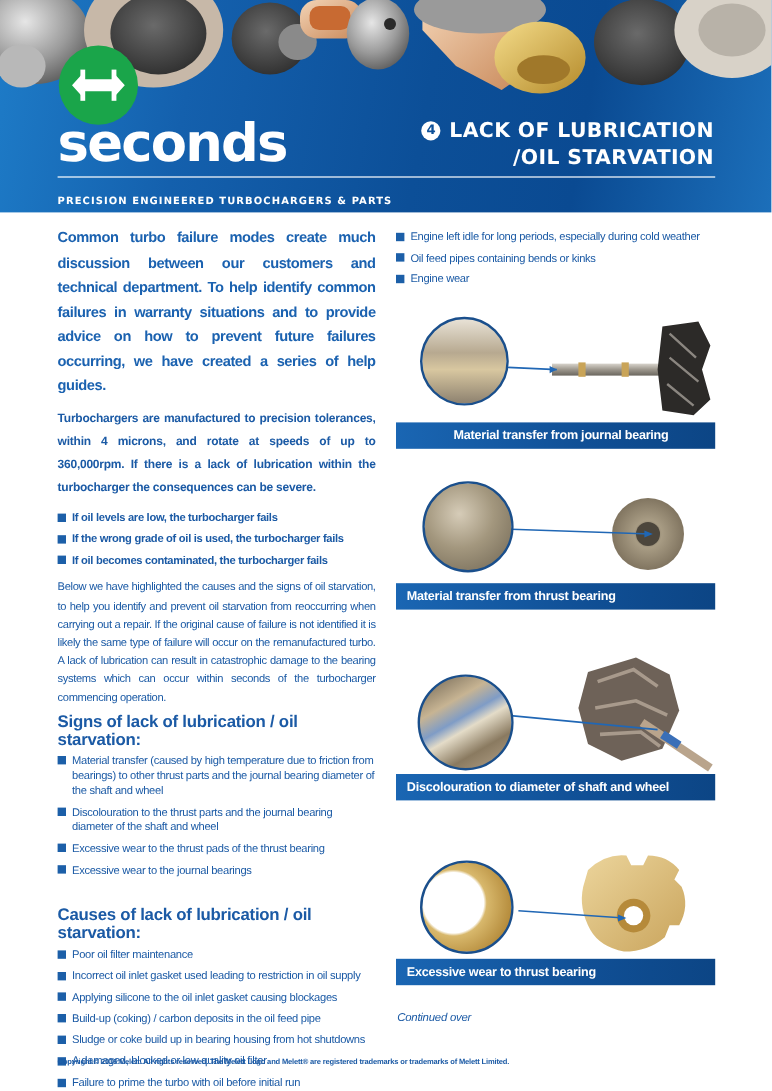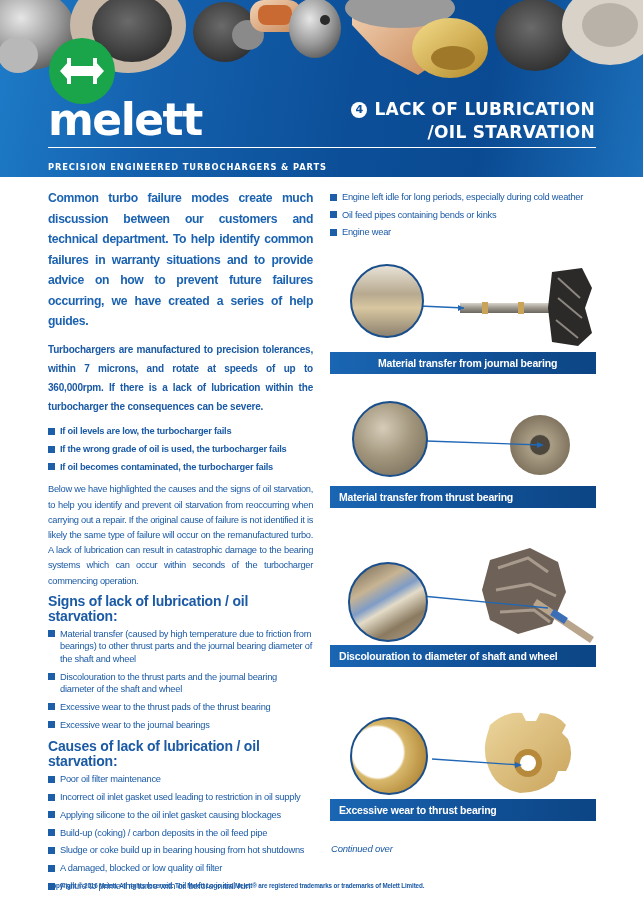--- a/index.html
+++ b/index.html
@@ -63,21 +63,21 @@
   ul.bold li { font-weight: bold; }
   .ul-lead { margin-top: 9px; }
   .body-para {
     margin-top: 9px; font-size: 9.3px; line-height: 15.2px; color: #1b5aa5;
     text-align: justify; letter-spacing: -0.3px;
   }
   .sub-heading {
     margin-top: 5px; font-size: 14px; font-weight: bold; line-height: 15px; color: #1b5aa5;
     letter-spacing: -0.2px; margin-bottom: 4px;
   }
-  .sub-heading.second { margin-top: 8px; }
+  .sub-heading.second { margin-top: 24px; }
 
   
   .right-col { position: absolute; left: 330px; top: 191px; width: 266px; }
   .right-col ul.bullets li { margin-bottom: 5.2px; }
 
   .figure { position: absolute; left: 330px; width: 266px; }
   .figure .photo { position: relative; width: 266px; }
   .zoom-circle {
     position: absolute; border-radius: 50%; border: 2px solid #1a4f8c; overflow: hidden;
   }
@@ -139,33 +139,33 @@
     <ellipse cx="610" cy="25" rx="28" ry="22" fill="#b8b2a8"></ellipse>
   </svg>
 
   <div class="logo-circle">
     <svg width="48" height="34" viewBox="0 0 48 34">
       <path d="M2 17 L12 6 L12 12 L36 12 L36 6 L46 17 L36 28 L36 22 L12 22 L12 28 Z" fill="#ffffff"></path>
       <rect x="9" y="4" width="4" height="26" fill="#ffffff"></rect>
       <rect x="35" y="4" width="4" height="26" fill="#ffffff"></rect>
     </svg>
   </div>
-  <div class="wordmark">melett</div>
+  <div class="wordmark">seconds</div>
 
   <div class="header-title">
     <div><span class="num-badge">4</span><span>LACK OF LUBRICATION</span></div>
     <div>/OIL STARVATION</div>
   </div>
   <div class="header-rule"></div>
   <div class="tagline">PRECISION ENGINEERED TURBOCHARGERS &amp; PARTS</div>
 </div>
 
 <div class="left-col">
   <p class="intro">Common turbo failure modes create much discussion between our customers and technical department. To help identify common failures in warranty situations and to provide advice on how to prevent future failures occurring, we have created a series of help guides.</p>
-  <p class="lead">Turbochargers are manufactured to precision tolerances, within 7 microns, and rotate at speeds of up to 360,000rpm. If there is a lack of lubrication within the turbocharger the consequences can be severe.</p>
+  <p class="lead">Turbochargers are manufactured to precision tolerances, within 4 microns, and rotate at speeds of up to 360,000rpm. If there is a lack of lubrication within the turbocharger the consequences can be severe.</p>
 
   <ul class="bullets bold ul-lead">
     <li><span class="sq"></span><span>If oil levels are low, the turbocharger fails</span></li>
     <li><span class="sq"></span><span>If the wrong grade of oil is used, the turbocharger fails</span></li>
     <li><span class="sq"></span><span>If oil becomes contaminated, the turbocharger fails</span></li>
   </ul>
 
   <p class="body-para">Below we have highlighted the causes and the signs of oil starvation, to help you identify and prevent oil starvation from reoccurring when carrying out a repair. If the original cause of failure is not identified it is likely the same type of failure will occur on the remanufactured turbo. A lack of lubrication can result in catastrophic damage to the bearing systems which can occur within seconds of the turbocharger commencing operation.</p>
 
   <div class="sub-heading">Signs of lack of lubrication / oil starvation:</div>

